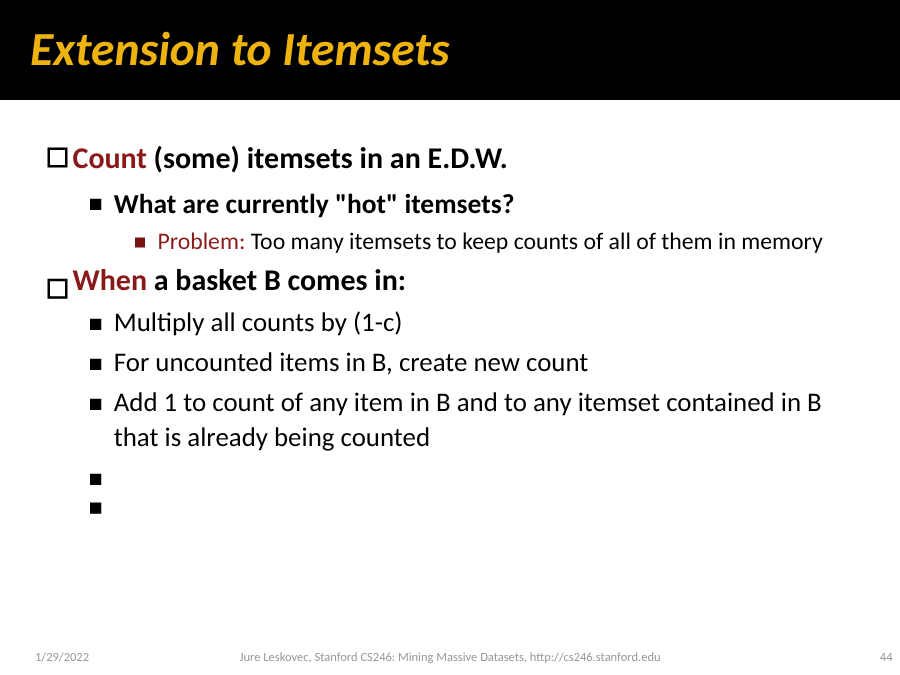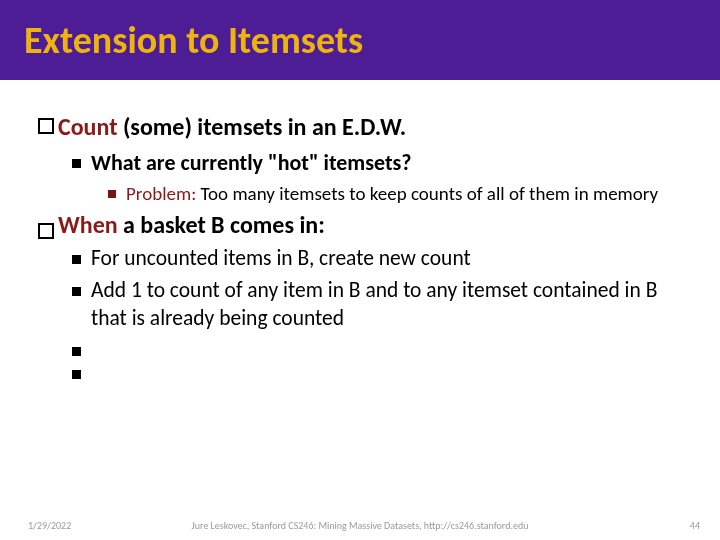--- a/index.html
+++ b/index.html
@@ -5,25 +5,26 @@
   * { margin: 0; padding: 0; box-sizing: border-box; }
   body {
     width: 720px;
     height: 540px;
     background: #fff;
     font-family: Calibri, "Segoe UI", Arial, sans-serif;
     position: relative;
     overflow: hidden;
   }
   .title-bar {
-    background: #4c1d95;
+    background: #000000;
     height: 80px;
     display: flex;
     align-items: center;
     padding-left: 24px;
+    font-style: italic;
   }
   .title {
     color: #efb310;
     font-size: 38px;
     font-weight: 700;
   }
   .content {
     padding: 32px 38px 0 38px;
     color: #000;
   }
@@ -114,21 +115,21 @@
     line-height: 1.3;
   }
   .footer {
     position: absolute;
     bottom: 8px;
     left: 0;
     width: 100%;
     display: flex;
     justify-content: space-between;
     align-items: center;
-    padding: 0 20px 0 28px;
+    padding: 0 6px 0 28px;
     font-size: 10px;
     color: #9a9a9a;
   }
   .footer-center {
     position: absolute;
     left: 50%;
     transform: translateX(-50%);
     text-align: right;
   }
 </style>
@@ -163,20 +164,24 @@
   <div class="point2">
     <div class="box"></div>
     <div class="point2-text">
       <span class="maroon">When</span><span> a basket B comes in:</span>
     </div>
   </div>
 
   <div class="list">
     <div class="li">
       <div class="square-bullet"></div>
+      <div class="li-text">Multiply all counts by (1-c)</div>
+    </div>
+    <div class="li">
+      <div class="square-bullet"></div>
       <div class="li-text">For uncounted items in B, create new count</div>
     </div>
     <div class="li">
       <div class="square-bullet"></div>
       <div class="li-text">Add 1 to count of any item in B  and to any itemset contained in B that is already being counted</div>
     </div>
     <div class="li">
       <div class="square-bullet"></div>
     </div>
     <div class="li">

